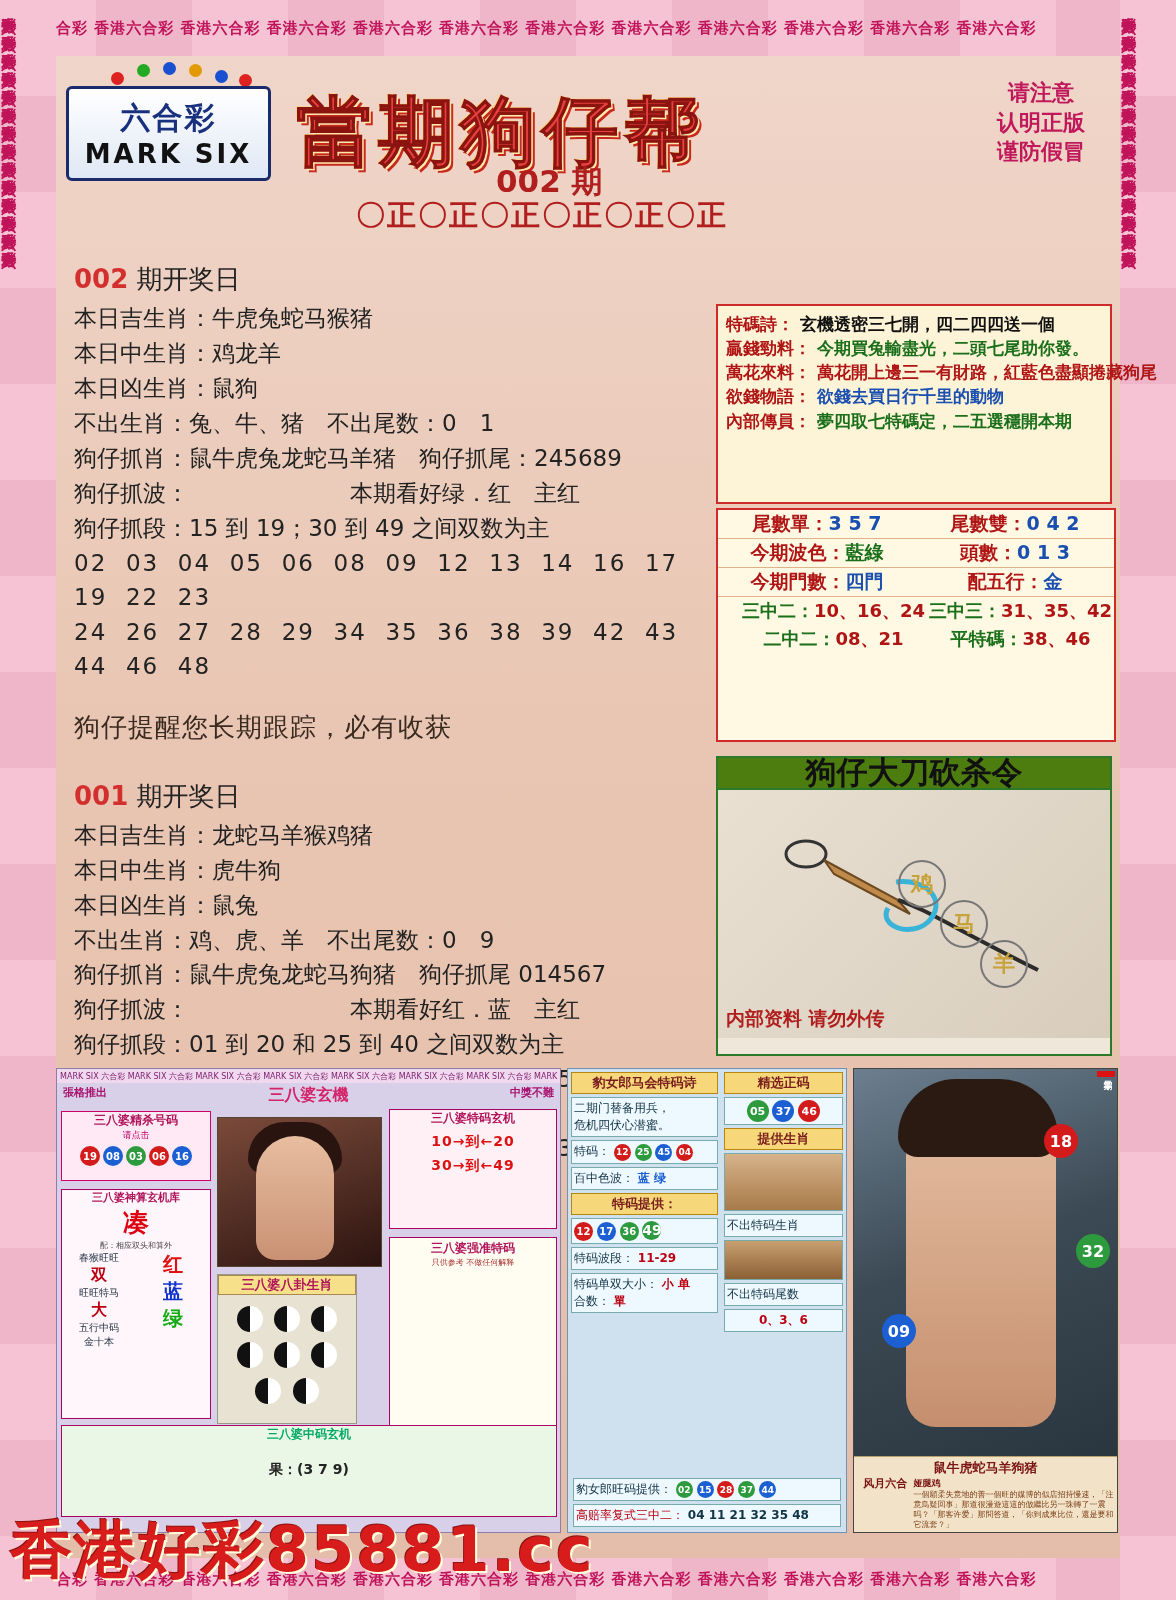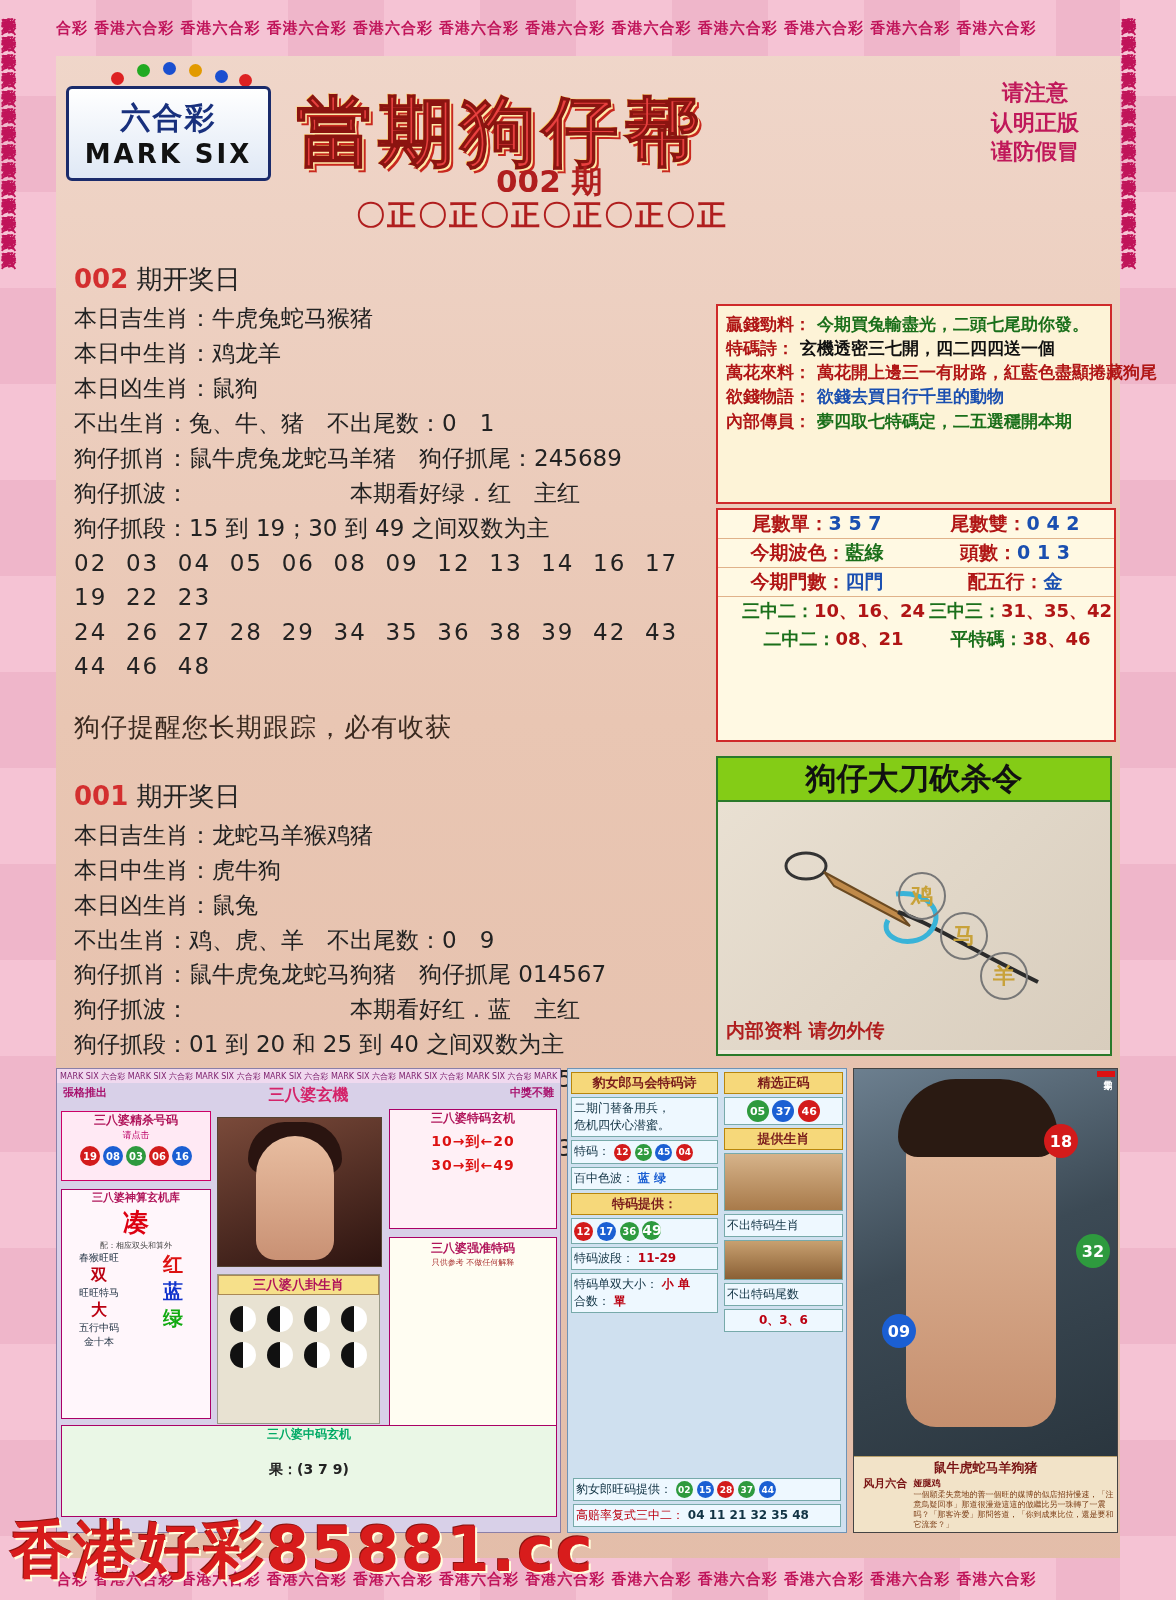--- a/index.html
+++ b/index.html
@@ -73,21 +73,21 @@
     text-shadow: 2px 2px 0 #ffe9a8, 4px 4px 0 #c8281f, -1px -1px 0 #ffd36b;
     letter-spacing:6px;
     margin-top:8px;
     -webkit-text-stroke:1px #8b1410;
   }
   .issue {
     position:absolute; left:440px; top:105px;
     font-size:31px; color:#b01e1e; font-weight:bold;
   }
   .notice {
-    position:absolute; right:10px; top:22px;
+    position:absolute; right:4px; top:22px;
     width:150px; color:#c0185a; font-size:22px; font-weight:bold; line-height:1.35;
     text-align:center;
   }
   .zhengrow {
     position:absolute; left:300px; top:140px;
     font-size:29px; color:#b01e1e; font-weight:bold; letter-spacing:2px;
   }
 
   
   .leftcol { position:absolute; left:18px; top:200px; width:640px; color:#222; }
@@ -113,21 +113,21 @@
   .srow .c { flex:1; text-align:center; white-space:nowrap;}
   .advice { padding:4px 6px; font-size:18px; color:#1b5fb0; font-weight:bold; line-height:1.35;}
   .srow2 { display:flex; height:28px; align-items:center; font-size:18px; font-weight:bold;padding-left:22px; }
   .srow2 .c { flex:1; text-align:center; }
 
   .killbox {
     position:absolute; left:660px; top:700px; width:396px; height:300px;
     border:2px solid #2a7a2a; background:#efe7da;
   }
   .killtitle {
-    height:44px; background:#84cc16; border-bottom:2px solid #2a7a2a;
+    height:32px; background:#4d7c0f; border-bottom:2px solid #2a7a2a;
     display:flex; align-items:center; justify-content:center;
     font-size:31px; font-weight:bold; color:#111;
   }
   .killbody { position:relative; height:248px; background:linear-gradient(135deg,#e9e0d2,#d8cdbd);}
   .knife {
     position:absolute; left:60px; top:40px; width:290px; height:150px;
   }
   .killfoot { position:absolute; left:8px; bottom:6px; font-size:19px; color:#b01e1e; font-weight:bold;}
   .zodcircle {
     position:absolute; border:2px solid #777; border-radius:50%;
@@ -150,21 +150,21 @@
 
   .photoA{position:absolute;left:160px;top:48px;width:165px;height:150px;background:linear-gradient(160deg,#7a4a3a,#2d1410);border:1px solid #543;}
   .photoA .skin{position:absolute;left:38px;top:18px;width:78px;height:124px;background:linear-gradient(180deg,#e8bda0,#c99174);border-radius:40px 40px 20px 20px;}
   .photoA .hair{position:absolute;left:30px;top:4px;width:94px;height:52px;background:#2a1410;border-radius:48px 48px 20px 20px;}
 
   .boxA2{position:absolute;left:332px;top:40px;width:168px;height:120px;border:1px solid #a06;background:#fff0f6;}
   .arrowline{font-size:14px;color:#d11;font-weight:bold;text-align:center;margin-top:6px;letter-spacing:1px;}
 
   .boxA3{position:absolute;left:4px;top:120px;width:150px;height:230px;border:1px solid #a06;background:#fff6fb;}
   .bigred{font-size:26px;color:#d01;font-weight:bold;text-align:center;}
-  .boxA4{position:absolute;left:160px;top:205px;width:163px;height:150px;background:#e8e2d2;border:1px solid #998;}
+  .boxA4{position:absolute;left:160px;top:205px;width:140px;height:150px;background:#e8e2d2;border:1px solid #998;}
   .yy{width:26px;height:26px;border-radius:50%;background:linear-gradient(90deg,#111 50%,#fff 50%);display:inline-block;margin:3px;}
   .boxA5{position:absolute;left:332px;top:168px;width:168px;height:190px;border:1px solid #a06;background:#fffdf2;font-size:9px;padding:2px;color:#333;}
   .boxA6{position:absolute;left:4px;top:356px;width:496px;height:92px;border:1px solid #a06;background:#eaf7e6;}
 
   .bTitle{background:#f6d87a;border:1px solid #b8860b;font-size:13px;font-weight:bold;text-align:center;color:#7a1c1c;margin:3px;padding:1px;}
   .bBox{border:1px solid #7aa; background:#eef8ff;margin:3px;padding:2px;font-size:12px;color:#134;}
   .cfoot{position:absolute;left:0;bottom:0;width:100%;background:#f2e3c8;border-top:1px solid #b9a06a;padding:2px 3px;}
   .cfootTitle{font-size:13px;font-weight:bold;color:#7a1414;text-align:center;}
   .cfootTxt{font-size:8px;color:#7a3b14;line-height:1.25;}
   .nudeBall{position:absolute;width:34px;height:34px;border-radius:50%;display:flex;align-items:center;justify-content:center;color:#fff;font-size:16px;font-weight:bold;}
@@ -313,26 +313,26 @@
         <span>43</span>&nbsp;
         <span>44</span>&nbsp;
         <span>45</span>&nbsp;
         <span>47</span>&nbsp;
         <span>48</span>
       </div>
     </div>
 
     <div class="poembox">
       <div class="poem-line">
+        <span class="lbl" style="color:#b01515">特碼詩：</span>
+        <span style="color:#111">玄機透密三七開，四二四四送一個</span>
+      </div>
+      <div class="poem-line">
         <span class="lbl" style="color:#b01515">贏錢勁料：</span>
         <span style="color:#1a6f1a">今期買兔輸盡光，二頭七尾助你發。</span>
-      </div>
-      <div class="poem-line">
-        <span class="lbl" style="color:#b01515">特碼詩：</span>
-        <span style="color:#111">玄機透密三七開，四二四四送一個</span>
       </div>
       <div class="poem-line">
         <span class="lbl" style="color:#b01515">萬花來料：</span>
         <span style="color:#b01515">萬花開上邊三一有財路，紅藍色盡顯捲藏狗尾</span>
       </div>
       <div class="poem-line">
         <span class="lbl" style="color:#b01515">欲錢物語：</span>
         <span style="color:#1a4fb0">欲錢去買日行千里的動物</span>
       </div>
       <div class="poem-line">

